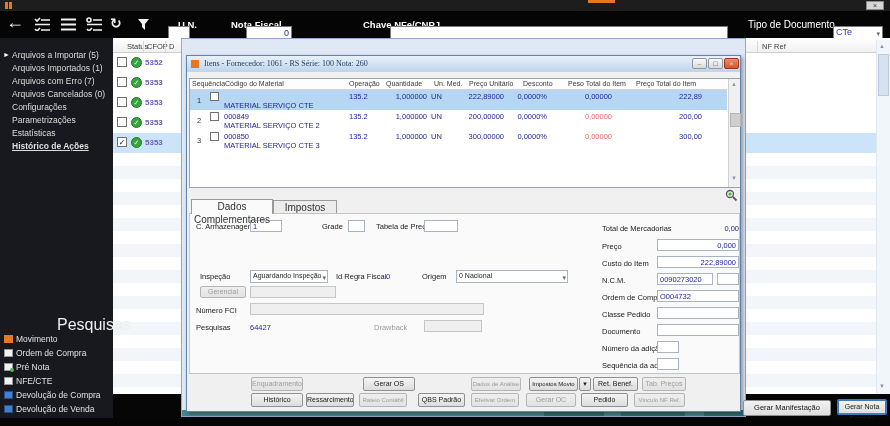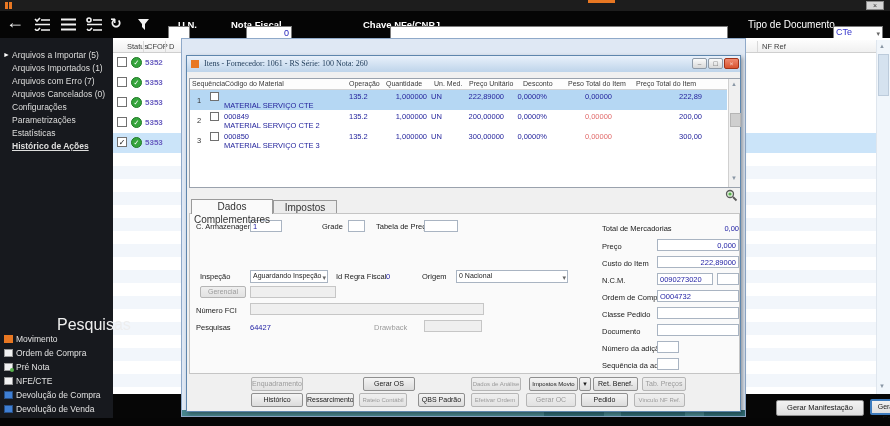--- a/index.html
+++ b/index.html
@@ -108,21 +108,21 @@
   .val { position:absolute; font-size:7.5px; color:#2323a5; }
   .drop { position:absolute; height:13px; background:#fff; border:1px solid #a9b4c2; font-size:7px; color:#222; padding:1px 10px 0 2px; white-space:nowrap; overflow:hidden; }
   .drop .caret { position:absolute; right:1px; top:3px; }
   .btn { position:absolute; height:14px; background:linear-gradient(#f4f4f4,#dcdcdc); border:1px solid #8f8f8f; border-radius:2px;
       font-size:7px; color:#1a1a1a; text-align:center; line-height:12px; white-space:nowrap; overflow:hidden; }
   .btn.disabled { color:#9b9b9b; background:linear-gradient(#efefef,#e2e2e2); border-color:#b5b5b5; }
   .btn.small { font-size:6px; }
 
   
   .foot-btn { position:absolute; height:16px; background:linear-gradient(#f2f2f2,#dedede); border:1px solid #8f8f8f; border-radius:2px;
-      font-size:7.5px; text-align:center; line-height:14px; z-index:30;margin-left:33px; }
+      font-size:7.5px; text-align:center; line-height:14px; z-index:30; }
   .foot-btn.default { border:2px solid #3d7bbd; line-height:12px; }
   .bottom-strip { left:0; top:418px; width:890px; height:8px; background:#050505; z-index:40; }
 </style>
 </head>
 <body>
 
 <div id="root">
 
   <div class="abs app-titlebar">
     <div class="abs app-icon"></div>

